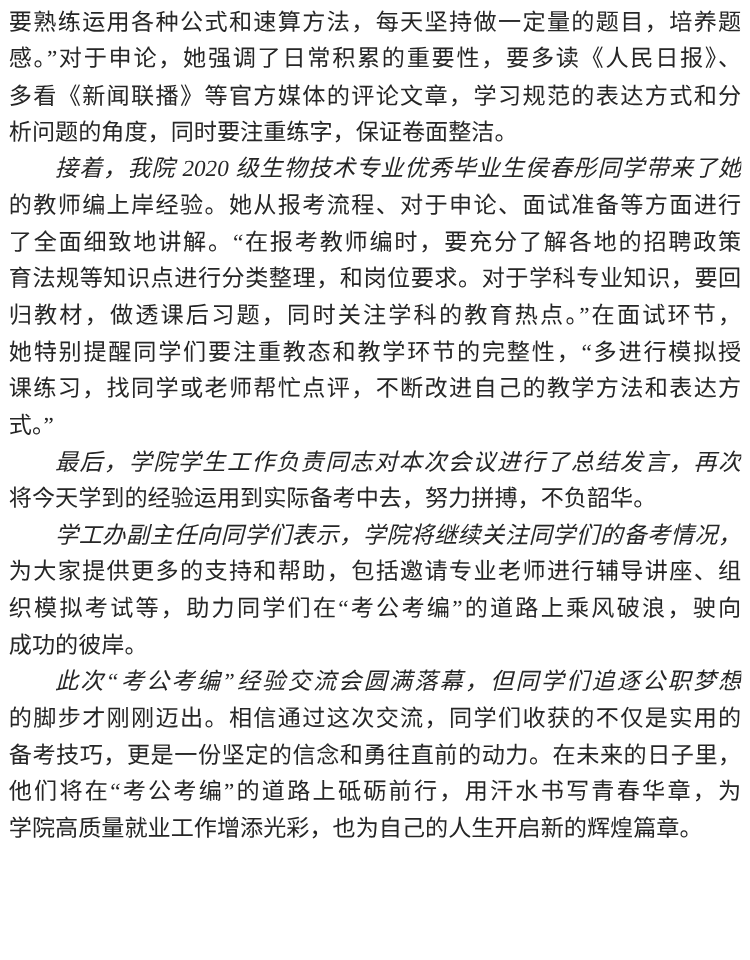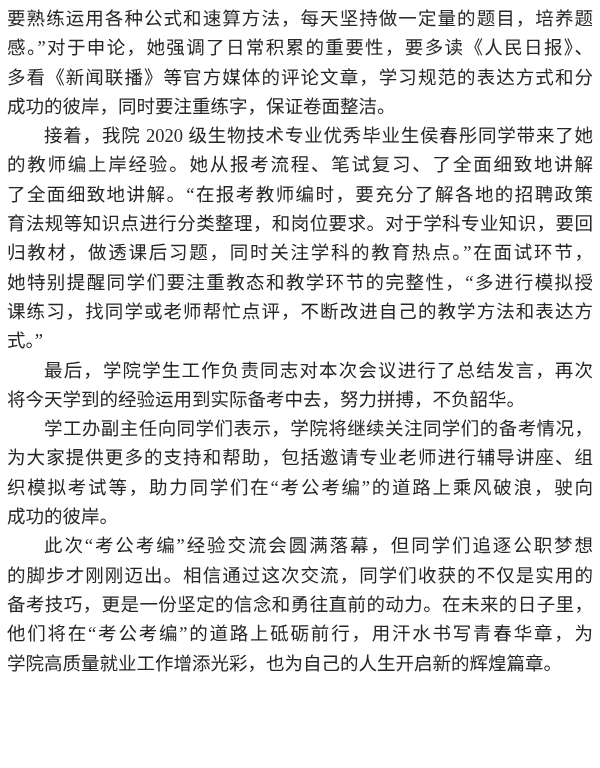--- a/index.html
+++ b/index.html
@@ -29,36 +29,37 @@
     height: 29.3px;
     line-height: 29.3px;
     overflow: hidden;
     text-align: justify;
     text-align-last: justify;
     text-justify: inter-character;
     white-space: normal;
   }
   .line.indent {
     text-indent: 2em;
+    font-style: italic;
   }
   .line.para-end {
     text-align-last: left;
   }
 </style>
 </head>
 <body>
 
 <div class="page">
   <div class="doc-body">
       <div class="line">要熟练运用各种公式和速算方法，每天坚持做一定量的题目，培养题</div>
       <div class="line">感。”对于申论，她强调了日常积累的重要性，要多读《人民日报》、</div>
       <div class="line">多看《新闻联播》等官方媒体的评论文章，学习规范的表达方式和分</div>
-      <div class="line para-end">成功的彼岸，同时要注重练字，保证卷面整洁。</div>
+      <div class="line para-end">析问题的角度，同时要注重练字，保证卷面整洁。</div>
       <div class="line indent">接着，我院 2020 级生物技术专业优秀毕业生侯春彤同学带来了她</div>
-      <div class="line">的教师编上岸经验。她从报考流程、笔试复习、了全面细致地讲解</div>
+      <div class="line">的教师编上岸经验。她从报考流程、对于申论、面试准备等方面进行</div>
       <div class="line">了全面细致地讲解。“在报考教师编时，要充分了解各地的招聘政策</div>
       <div class="line">育法规等知识点进行分类整理，和岗位要求。对于学科专业知识，要回</div>
       <div class="line">归教材，做透课后习题，同时关注学科的教育热点。”在面试环节，</div>
       <div class="line">她特别提醒同学们要注重教态和教学环节的完整性，“多进行模拟授</div>
       <div class="line">课练习，找同学或老师帮忙点评，不断改进自己的教学方法和表达方</div>
       <div class="line para-end">式。”</div>
       <div class="line indent">最后，学院学生工作负责同志对本次会议进行了总结发言，再次</div>
       <div class="line para-end">将今天学到的经验运用到实际备考中去，努力拼搏，不负韶华。</div>
       <div class="line indent">学工办副主任向同学们表示，学院将继续关注同学们的备考情况，</div>
       <div class="line">为大家提供更多的支持和帮助，包括邀请专业老师进行辅导讲座、组</div>

